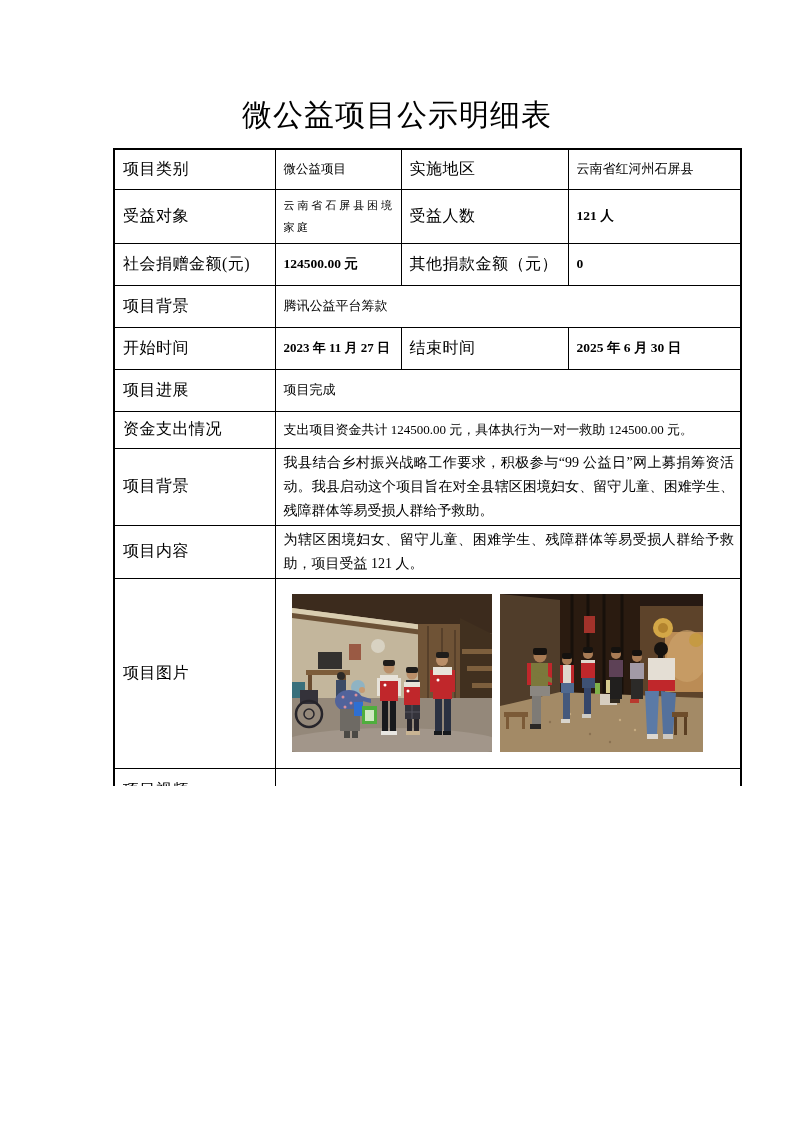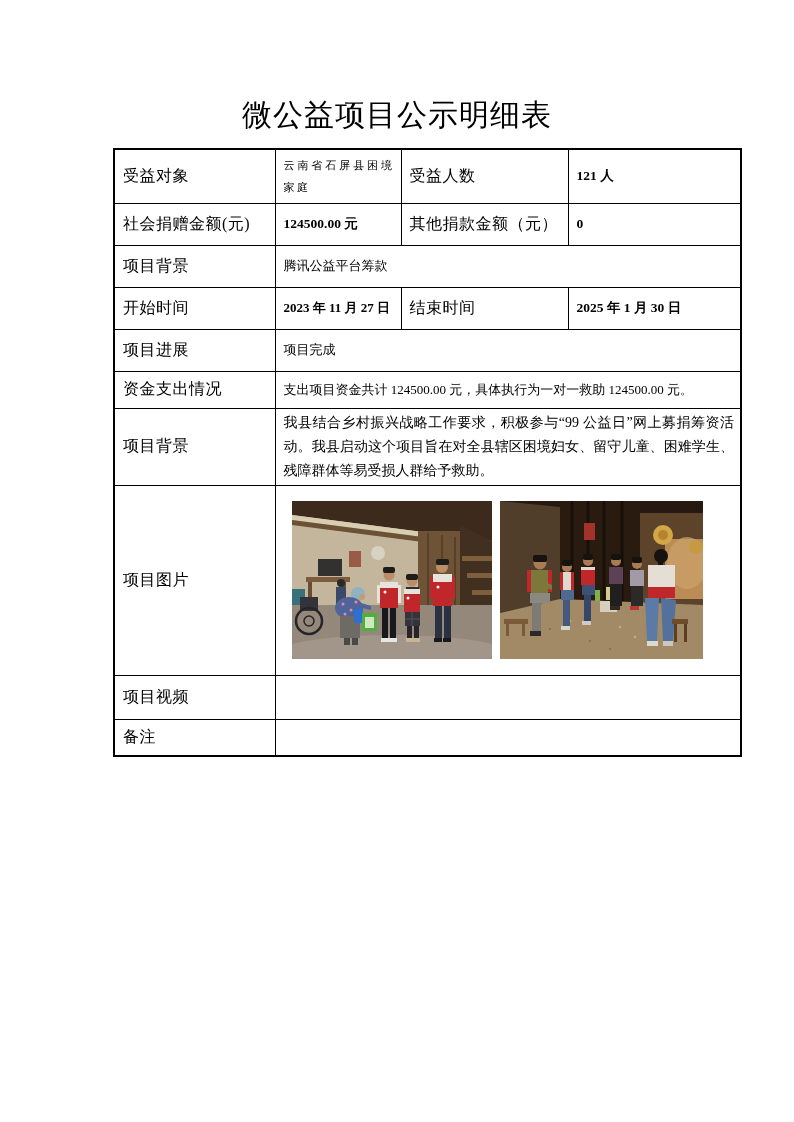--- a/index.html
+++ b/index.html
@@ -46,53 +46,63 @@
   <h1 class="title">微公益项目公示明细表</h1>
 
   <table class="detail">
     <colgroup>
       <col style="width:161px">
         <col style="width:126px">
         <col style="width:167px">
         <col style="width:173px">
     </colgroup>
     <tbody>
+      <tr style="height:40px">
+        <td class="lbl">项目类别</td>
+        <td class="val-sm">微公益项目</td>
+        <td class="lbl">实施地区</td>
+        <td class="val">云南省红河州石屏县</td>
+      </tr>
       <tr style="height:54px">
         <td class="lbl">受益对象</td>
         <td class="val-just">云南省石屏县困境家庭</td>
         <td class="lbl">受益人数</td>
         <td class="val-date">121 人</td>
       </tr>
       <tr style="height:42px">
         <td class="lbl">社会捐赠金额(元)</td>
         <td class="val-date">124500.00 元</td>
         <td class="lbl">其他捐款金额（元）</td>
         <td class="val-date">0</td>
       </tr>
       <tr style="height:42px">
         <td class="lbl">项目背景</td>
         <td class="val" colspan="3">腾讯公益平台筹款</td>
       </tr>
       <tr style="height:42px">
         <td class="lbl">开始时间</td>
         <td class="val-date oneline">2023 年 11 月 27 日</td>
         <td class="lbl">结束时间</td>
-        <td class="val-date">2025 年 1 月 30 日</td>
+        <td class="val-date">2025 年 6 月 30 日</td>
       </tr>
       <tr style="height:42px">
         <td class="lbl">项目进展</td>
         <td class="val" colspan="3">项目完成</td>
       </tr>
       <tr style="height:37px">
         <td class="lbl">资金支出情况</td>
         <td class="oneline" colspan="3">支出项目资金共计 124500.00 元，具体执行为一对一救助 124500.00 元。</td>
       </tr>
       <tr style="height:72px">
         <td class="lbl">项目背景</td>
         <td class="para" colspan="3">我县结合乡村振兴战略工作要求，积极参与“99 公益日”网上募捐筹资活动。我县启动这个项目旨在对全县辖区困境妇女、留守儿童、困难学生、残障群体等易受损人群给予救助。</td>
+      </tr>
+      <tr style="height:50px">
+        <td class="lbl">项目内容</td>
+        <td class="para" colspan="3">为辖区困境妇女、留守儿童、困难学生、残障群体等易受损人群给予救助，项目受益 121 人。</td>
       </tr>
       <tr style="height:190px">
         <td class="lbl">项目图片</td>
         <td class="photo-cell" colspan="3">
           <div class="photo-strip">
 
             <svg width="200" height="158" viewBox="0 0 200 158">
               <rect width="200" height="158" fill="#c3b69c"></rect>
               <polygon points="0,0 200,0 200,40 0,14" fill="#3c2b1d"></polygon>
               <polygon points="0,14 200,40 200,45 0,19" fill="#d9cdb0"></polygon>

